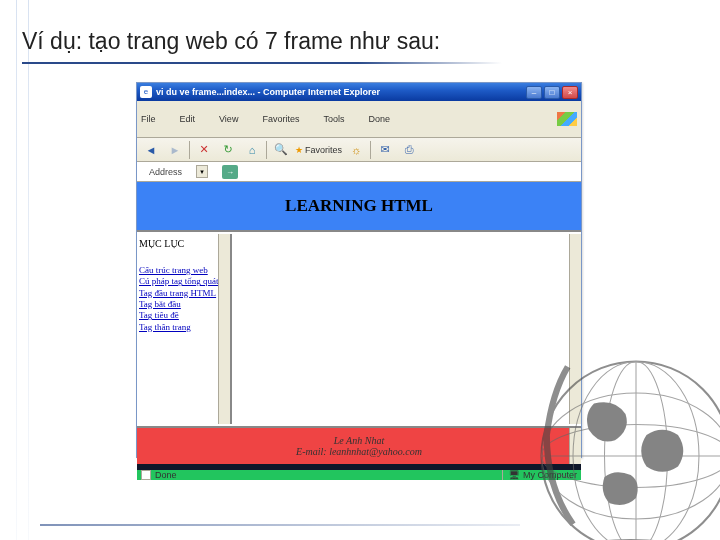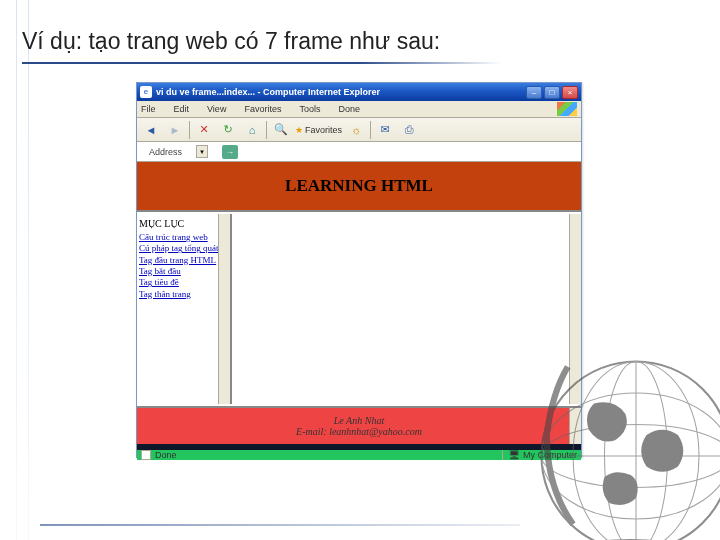--- a/index.html
+++ b/index.html
@@ -14,43 +14,43 @@
 
 .ie-window { position: absolute; left: 136px; top: 82px; width: 446px; height: 376px; border: 1px solid #7a97c7; background: #ece9d8; font-family: Tahoma, Arial, sans-serif; font-size: 9px; box-shadow: 1px 1px 2px rgba(0,0,0,0.15); }
 
 .titlebar { height: 18px; background: linear-gradient(to bottom, #3a7ee0 0%, #1e5bc7 40%, #0a3aa0 100%); display: flex; align-items: center; padding: 0 3px; }
 .titlebar .ie-icon { width: 12px; height: 12px; background: #fff; border-radius: 2px; margin-right: 4px; font-size: 8px; line-height: 12px; text-align: center; color: #1e5bc7; }
 .titlebar .title-text { color: #fff; font-size: 9px; font-weight: bold; flex: 1; white-space: nowrap; overflow: hidden; }
 .titlebar .win-btns { display: flex; gap: 2px; }
 .titlebar .win-btn { width: 16px; height: 13px; background: linear-gradient(to bottom, #8bb4f2, #4a7ad0); border: 1px solid #2a5aa8; border-radius: 2px; color: #fff; font-size: 8px; line-height: 11px; text-align: center; cursor: pointer; }
 .titlebar .win-btn.close { background: linear-gradient(to bottom, #f28b8b, #d04a4a); border-color: #a82a2a; }
 
-.menubar { height: 16px; background: #ece9d8; display: flex; align-items: center; padding: 8px 4px; gap: 18px; border-bottom: 1px solid #aca899; }
+.menubar { height: 16px; background: #ece9d8; display: flex; align-items: center; padding: 18px 4px; gap: 24px; border-bottom: 1px solid #aca899; }
 .menubar .menu-item { font-size: 9px; color: #333; cursor: pointer; }
 .menubar .logo { margin-left: auto; width: 20px; height: 14px; background: linear-gradient(135deg, #e74 25%, #7c4 25% 50%, #4af 50% 75%, #fc4 75%); }
 
 .toolbar { height: 24px; background: linear-gradient(to bottom, #f6f4ec, #ece9d8); display: flex; align-items: center; padding: 0 4px; gap: 4px; border-bottom: 1px solid #aca899; }
 .tb-btn { width: 20px; height: 20px; display: flex; align-items: center; justify-content: center; cursor: pointer; font-size: 11px; color: #2a5aa8; }
 .tb-btn.disabled { opacity: 0.35; }
 .tb-sep { width: 1px; height: 18px; background: #aca899; }
 .tb-fav { display: flex; align-items: center; gap: 2px; font-size: 9px; color: #333; }
 
 .addrbar { height: 20px; background: #ffffff; display: flex; align-items: center; padding: 0 12px; gap: 14px; border-bottom: 1px solid #aca899; }
 .addrbar .lbl { font-size: 9px; color: #444; }
 .addrbar .addr-input { flex: 1; height: 15px; background: #fff; border: 1px solid #7f9db9; font-size: 9px; padding: 0 14px 0 2px; color: #222; position: relative; }
 .addrbar .addr-dd { width: 12px; height: 13px; background: #ece9d8; border: 1px solid #aca899; font-size: 7px; text-align: center; line-height: 11px; }
 .addrbar .go { width: 16px; height: 14px; background: #5a8; border-radius: 2px; font-size: 8px; color: #fff; text-align: center; line-height: 14px; }
 
 .content { height: 282px; background: #fff; position: relative; }
 
-.frame-top { position: absolute; left: 0; top: 0; right: 0; height: 50px; background: #c2410c; display: flex; align-items: center; justify-content: center; border-bottom: 2px solid #888; }
+.frame-top { position: absolute; left: 0; top: 0; right: 0; height: 50px; background: #3b82f6; display: flex; align-items: center; justify-content: center; border-bottom: 2px solid #888; }
 .frame-top .header-text { font-family: "Times New Roman", serif; font-size: 17px; font-weight: bold; color: #000; }
 
 .frame-left { position: absolute; left: 0; top: 52px; width: 95px; bottom: 40px; background: #fff; border-right: 2px solid #888; padding: 4px 2px; }
-.frame-left .ml { font-family: "Times New Roman", serif; font-size: 10px; font-weight: normal; color: #000; margin-bottom: 3px; }
+.frame-left .ml { font-family: "Times New Roman", serif; font-size: 10px; font-weight: normal; color: #000; margin-bottom: 16px; }
 .frame-left .toc-link { display: block; font-family: "Times New Roman", serif; font-size: 9px; color: #0000be; text-decoration: underline; margin-bottom: 1px; line-height: 1.15; }
 .frame-left .scroll { position: absolute; right: 0; top: 0; bottom: 0; width: 12px; background: #ece9d8; border-left: 1px solid #aca899; }
 
 .frame-right { position: absolute; left: 97px; top: 52px; right: 0; bottom: 40px; background: #fff; }
 .frame-right .scroll { position: absolute; right: 0; top: 0; bottom: 0; width: 12px; background: #ece9d8; border-left: 1px solid #aca899; }
 
 .frame-bottom { position: absolute; left: 0; right: 0; bottom: 0; height: 38px; background: #ef4444; border-top: 2px solid #888; display: flex; flex-direction: column; align-items: center; justify-content: center; font-family: "Times New Roman", serif; font-style: italic; font-size: 10px; color: #333; }
 .frame-bottom .scroll { position: absolute; right: 0; top: 0; bottom: 0; width: 12px; background: #ece9d8; border-left: 1px solid #aca899; }
 
 .statusbar { height: 16px; background: #22c55e; border-top: 6px solid #0f172a; display: flex; align-items: center; padding: 0 4px; font-size: 9px; color: #333; }

